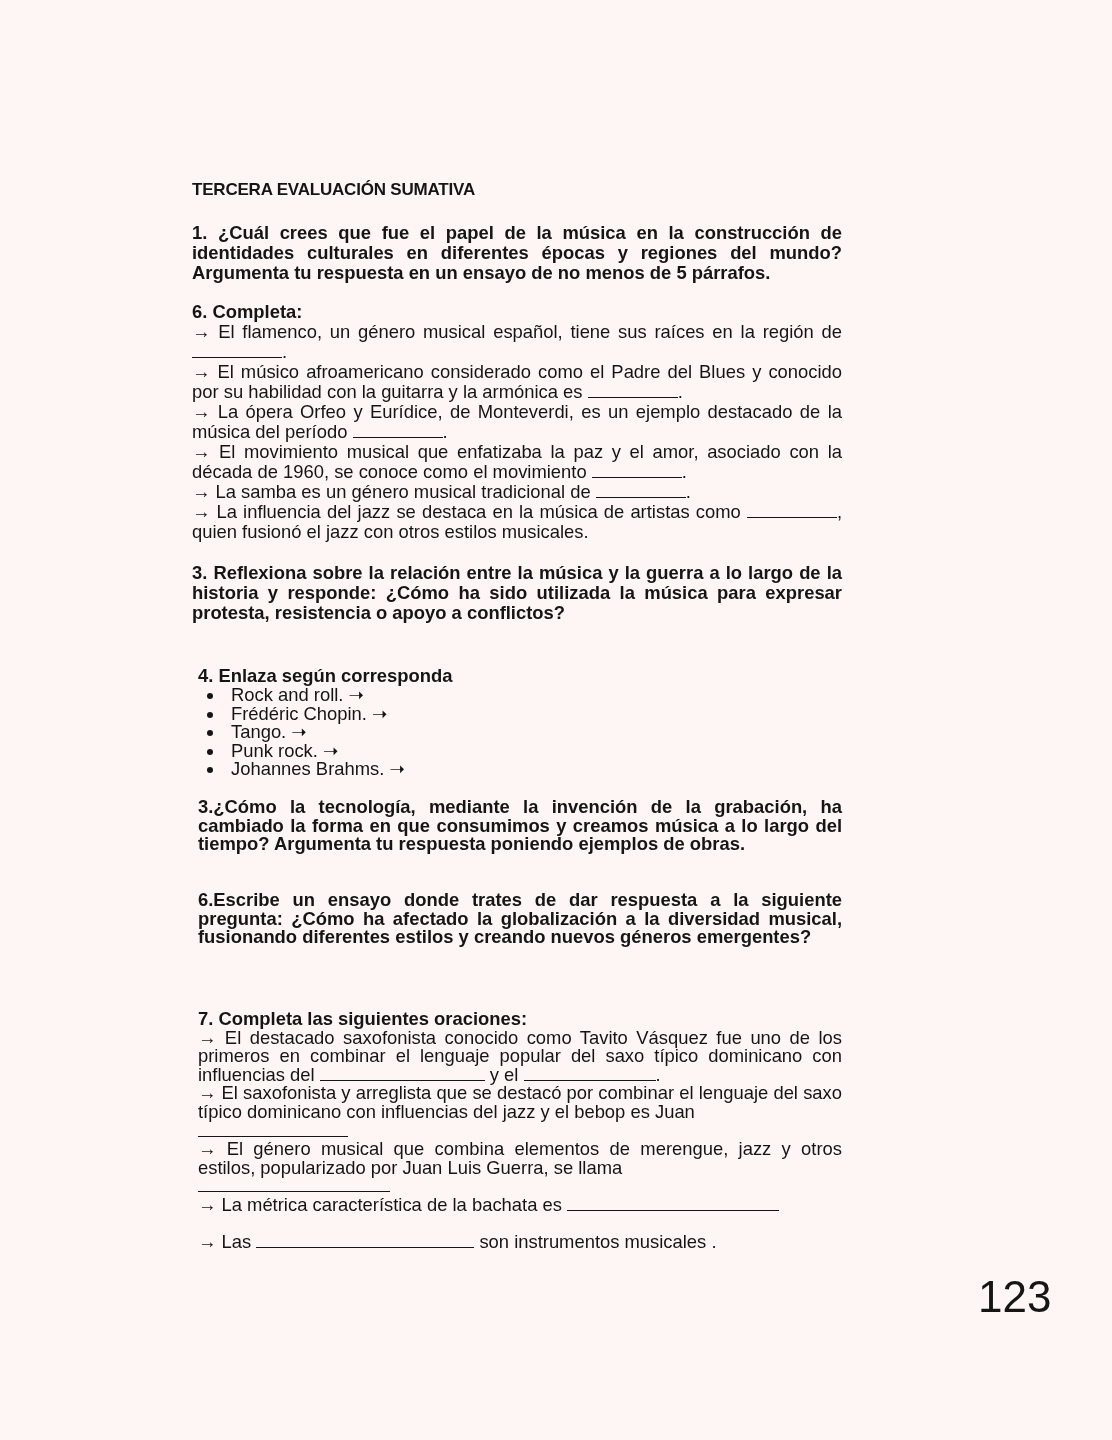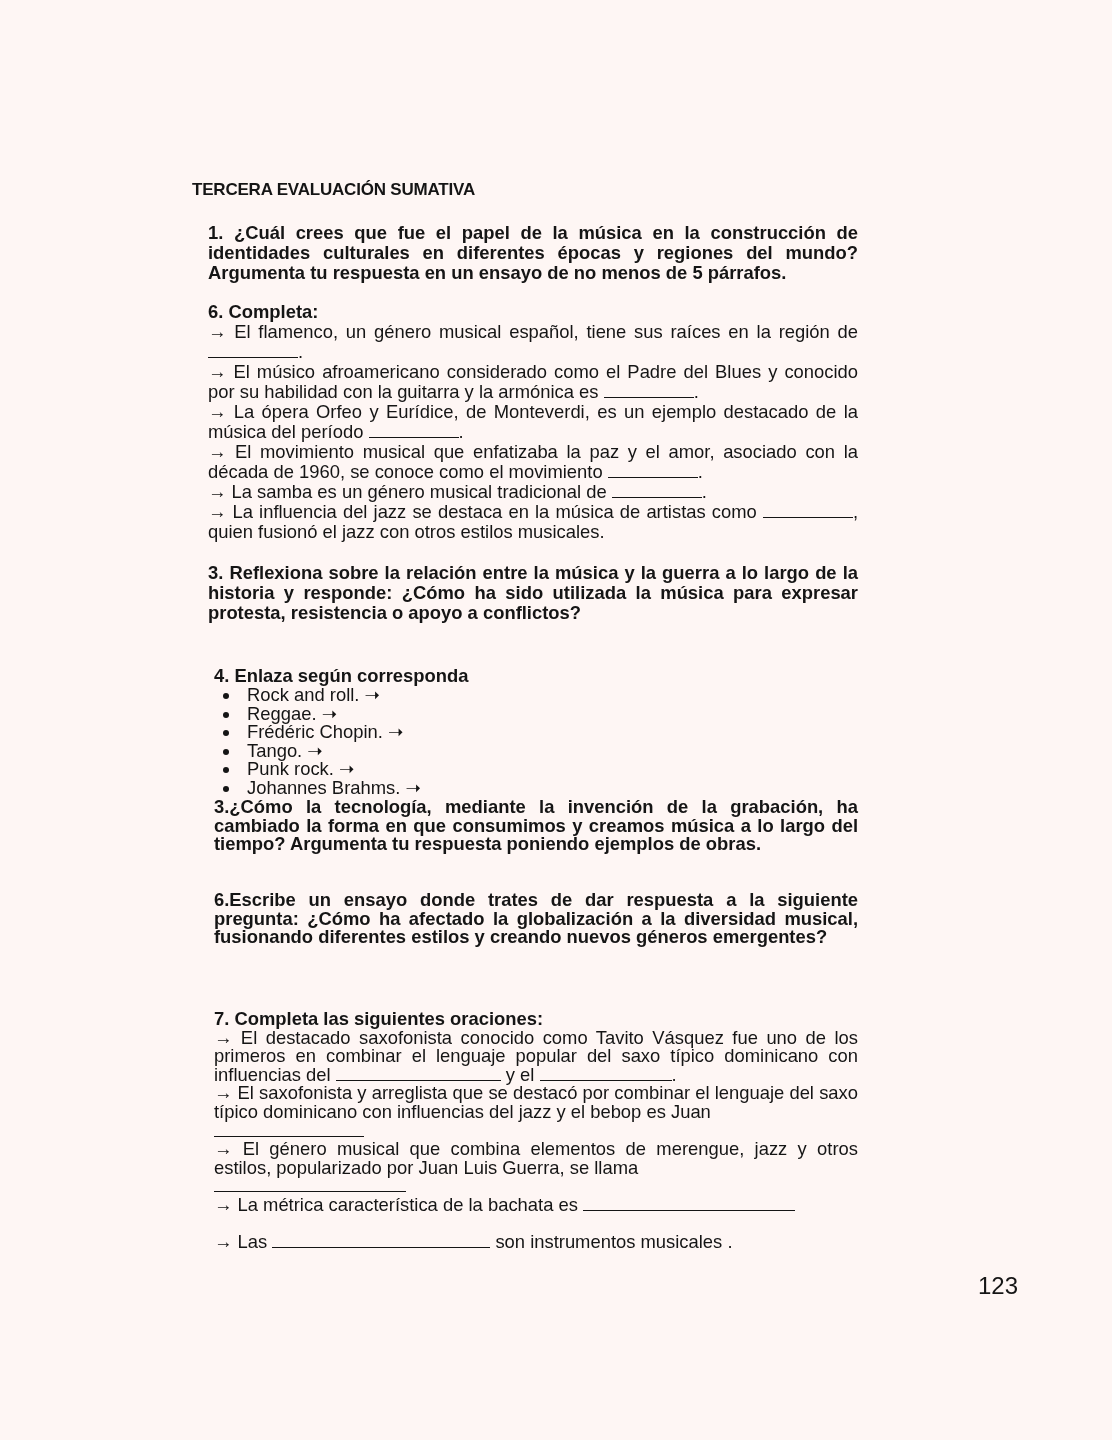--- a/index.html
+++ b/index.html
@@ -15,36 +15,35 @@
   .title {
     left: 192px; top: 180px;
     font-weight: bold; font-size: 17px; letter-spacing: -0.2px;
   }
   .q {
     position: absolute;
     width: 650px;
     font-size: 18.4px;
     line-height: 20px;
     text-align: justify;
-    margin-left: 16px;
   }
   .q.bold { font-weight: bold; }
   .q .hd { font-weight: bold; display: block; }
   .blank { display: inline-block; border-bottom: 1px solid #151515; height: 14px; vertical-align: baseline; }
   .b-sm { width: 90px; }
   .b-md { width: 150px; }
   ul.match { margin: 0; padding: 0 0 0 33px; list-style: none; }
   ul.match li { position: relative; line-height: 18.6px; font-size: 18.4px; }
   ul.match li::before {
     content: ""; position: absolute; left: -24px; top: 7px;
     width: 6px; height: 6px; border-radius: 50%; background: #151515;
   }
   .pagenum {
     position: absolute; left: 978px; top: 1272px;
-    font-size: 24px; color: #151515;
+    font-size: 44px; color: #151515;
   }
 </style>
 </head>
 <body>
 
 <div class="page-block title">TERCERA EVALUACIÓN SUMATIVA</div>
 
 <div class="q bold" style="left:192px; top:223px;">1. ¿Cuál crees que fue el papel de la música en la construcción de identidades culturales en diferentes épocas y regiones del mundo? Argumenta tu respuesta en un ensayo de no menos de 5 párrafos.</div>
 
 <div class="q" style="left:192px; top:302px;">
@@ -56,21 +55,20 @@
   <span><span>→ La samba es un género musical tradicional de </span><span class="blank b-sm"></span><span>.</span></span><br>
   <span><span>→ La influencia del jazz se destaca en la música de artistas como </span><span class="blank b-sm"></span><span>, quien fusionó el jazz con otros estilos musicales.</span></span>
 </div>
 
 <div class="q bold" style="left:192px; top:563px;">3. Reflexiona sobre la relación entre la música y la guerra a lo largo de la historia y responde: ¿Cómo ha sido utilizada la música para expresar protesta, resistencia o apoyo a conflictos?</div>
 
 <div class="q" style="left:198px; top:666px; width:644px;">
   <span class="hd">4. Enlaza según corresponda</span>
   <ul class="match">
     <li>Rock and roll. ➝</li>
-    <li>Reggae. ➝</li>
     <li>Frédéric Chopin. ➝</li>
     <li>Tango. ➝</li>
     <li>Punk rock. ➝</li>
     <li>Johannes Brahms. ➝</li>
   </ul>
 </div>
 
 <div class="q bold" style="left:198px; top:798px; width:644px; line-height:18.6px;">3.¿Cómo la tecnología, mediante la invención de la grabación, ha cambiado la forma en que consumimos y creamos música a lo largo del tiempo? Argumenta tu respuesta poniendo ejemplos de obras.</div>
 
 <div class="q bold" style="left:198px; top:891px; width:644px; line-height:18.6px;">6.Escribe un ensayo donde trates de dar respuesta a la siguiente pregunta: ¿Cómo ha afectado la globalización a la diversidad musical, fusionando diferentes estilos y creando nuevos géneros emergentes?</div>

